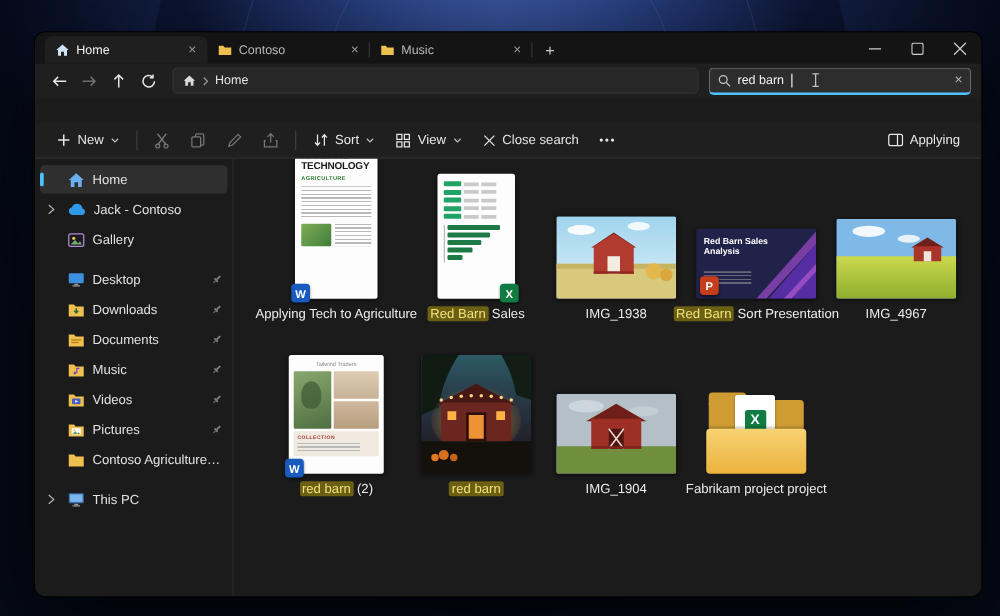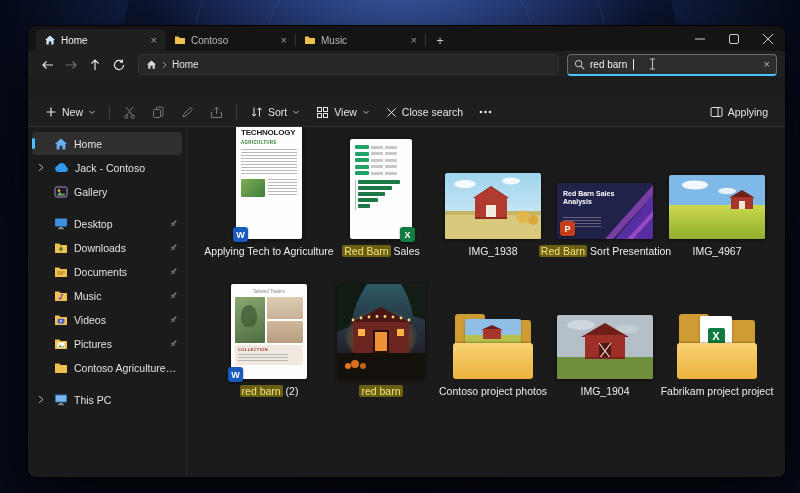--- a/index.html
+++ b/index.html
@@ -698,34 +698,20 @@
                   <rect y="69" width="88" height="26" fill="#14100c"></rect>
                   <circle cx="18" cy="80" r="4" fill="#d9701e"></circle>
                   <circle cx="26" cy="82" r="3" fill="#c4631a"></circle>
                   <circle cx="11" cy="82" r="3" fill="#e07820"></circle>
                 </svg>
               </div>
             </div>
             <div class="filelabel"><span></span><span class="hl">red barn</span><span></span></div>
           </div>
 
-          <div class="tile">
-            <div class="thumbbox">
-              <div class="folderwrap">
-                <div class="folder-tab"></div>
-                <div class="folder-back"></div>
-                <div class="peek-photo">
-                  <div class="mini-roof"></div>
-                    <div class="mini-barn"></div>
-                </div>
-                <div class="folder-front"></div>
-              </div>
-            </div>
-            <div class="filelabel"><span>Contoso project photos</span><span></span></div>
-          </div>
 
           <div class="tile">
             <div class="thumbbox">
               <div class="img-thumb">
                 <svg width="96" height="64" viewBox="0 0 96 64">
                   <rect width="96" height="64" fill="#b4bfc7"></rect>
                   <ellipse cx="24" cy="10" rx="14" ry="5" fill="#cdd6dc"></ellipse>
                   <ellipse cx="70" cy="14" rx="12" ry="4" fill="#c3cdd4"></ellipse>
                   <rect y="42" width="96" height="22" fill="#6f8f3f"></rect>
                   <polygon points="24,22 48,8 72,22" fill="#6e1f18"></polygon>

